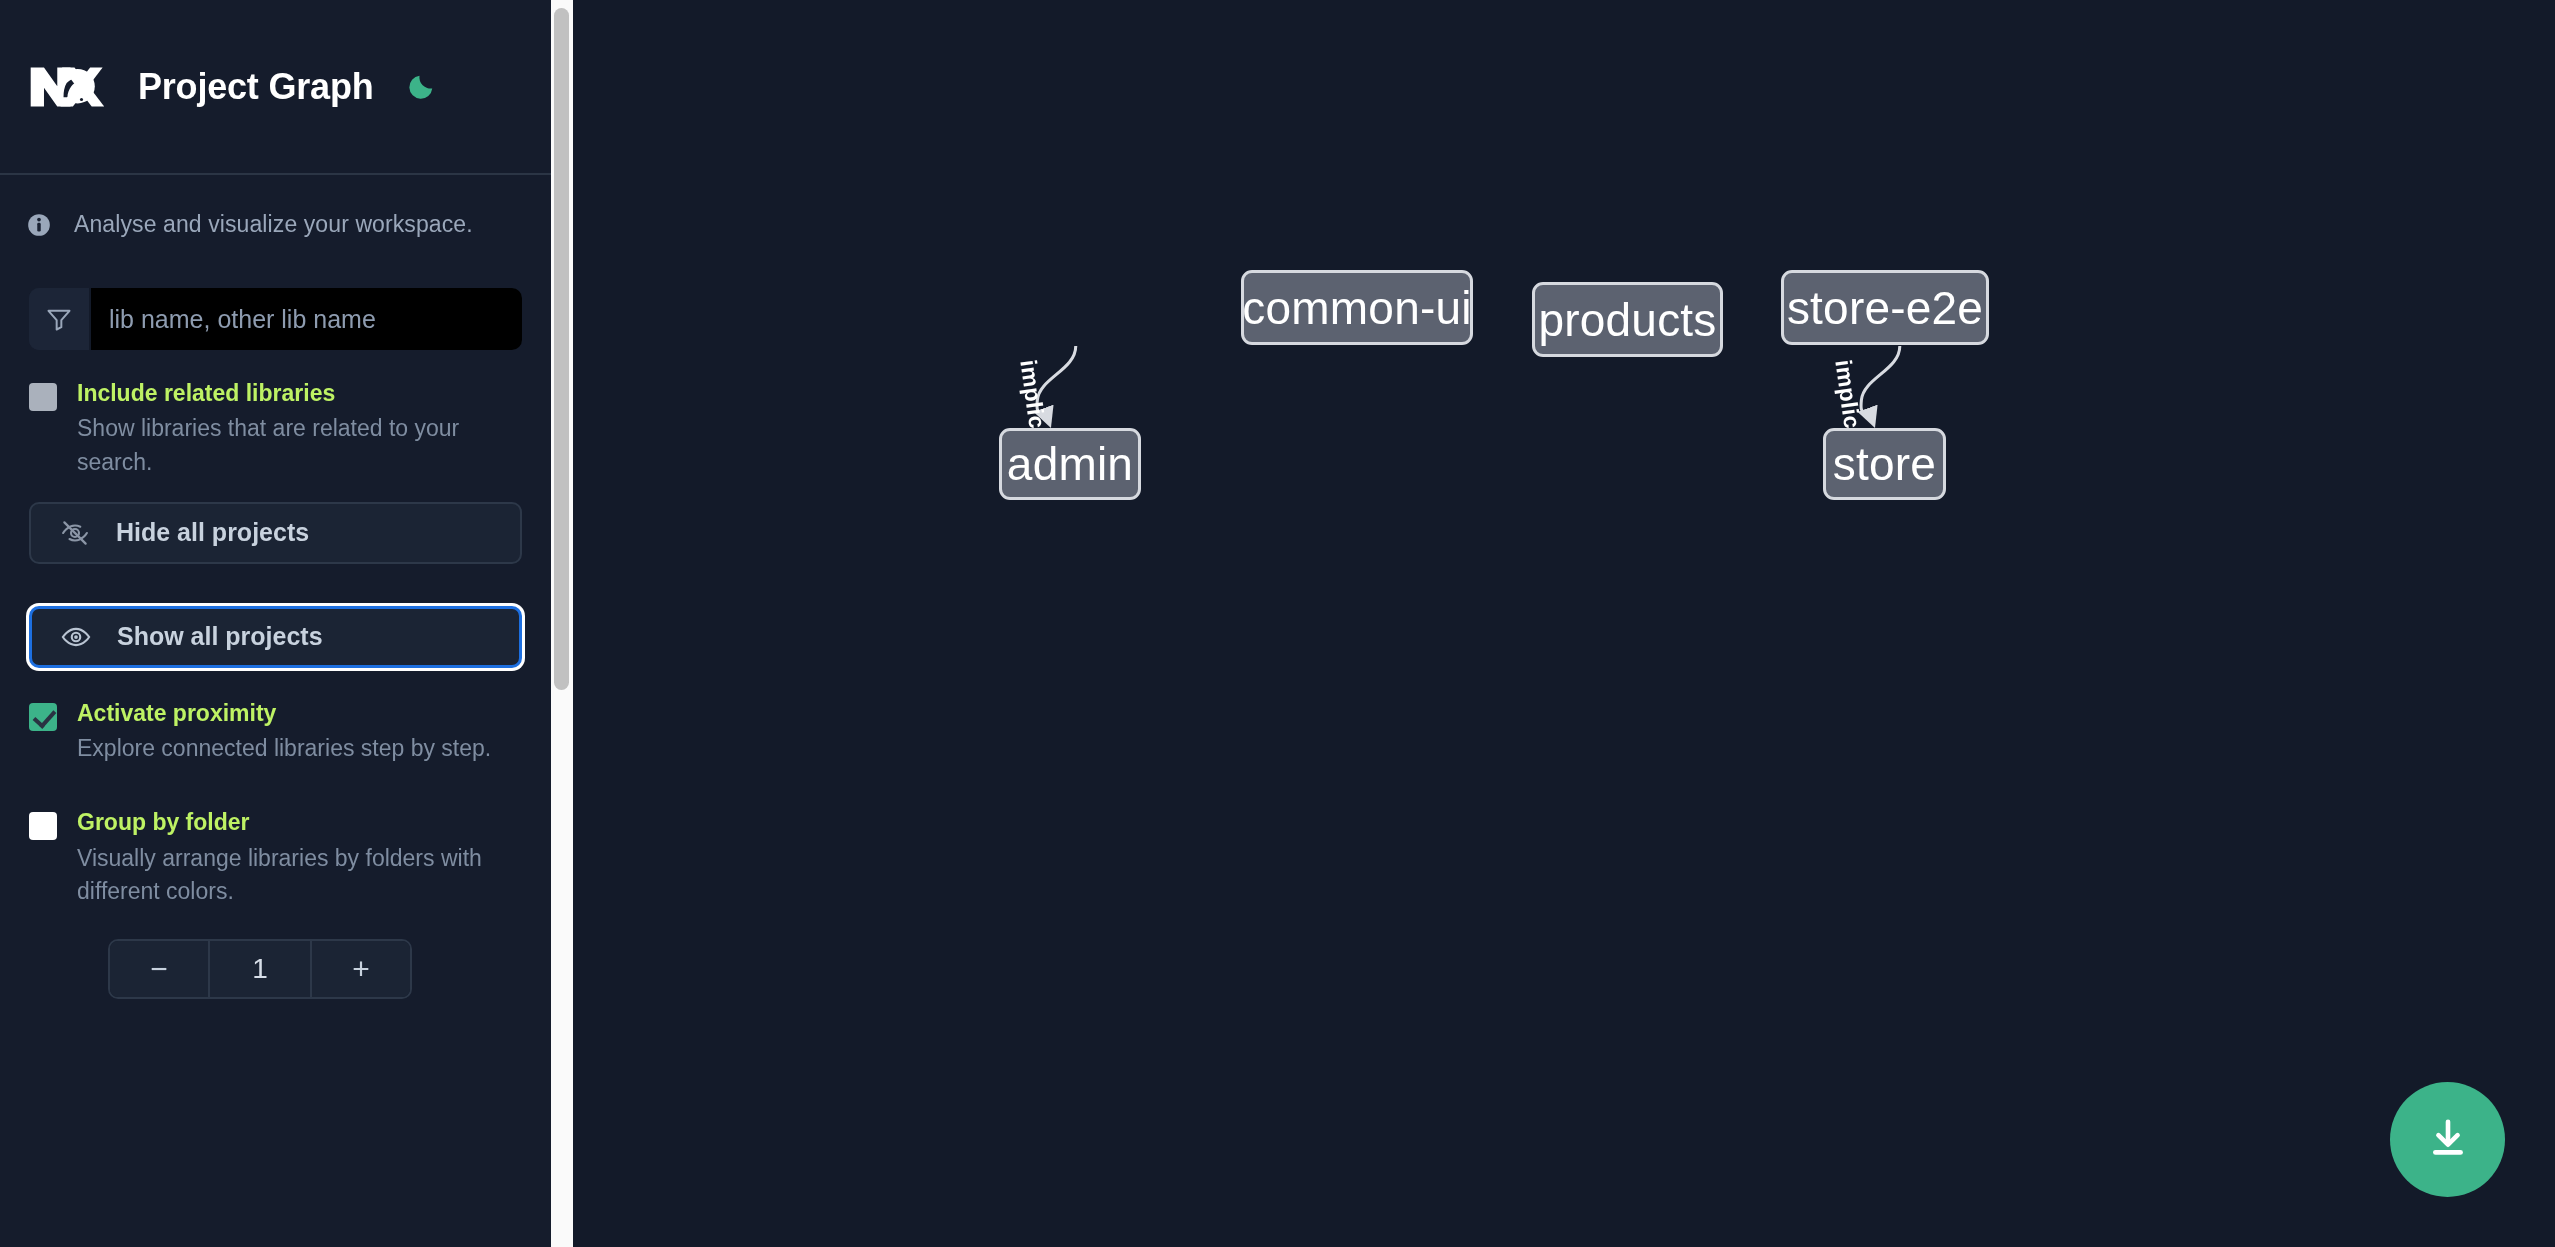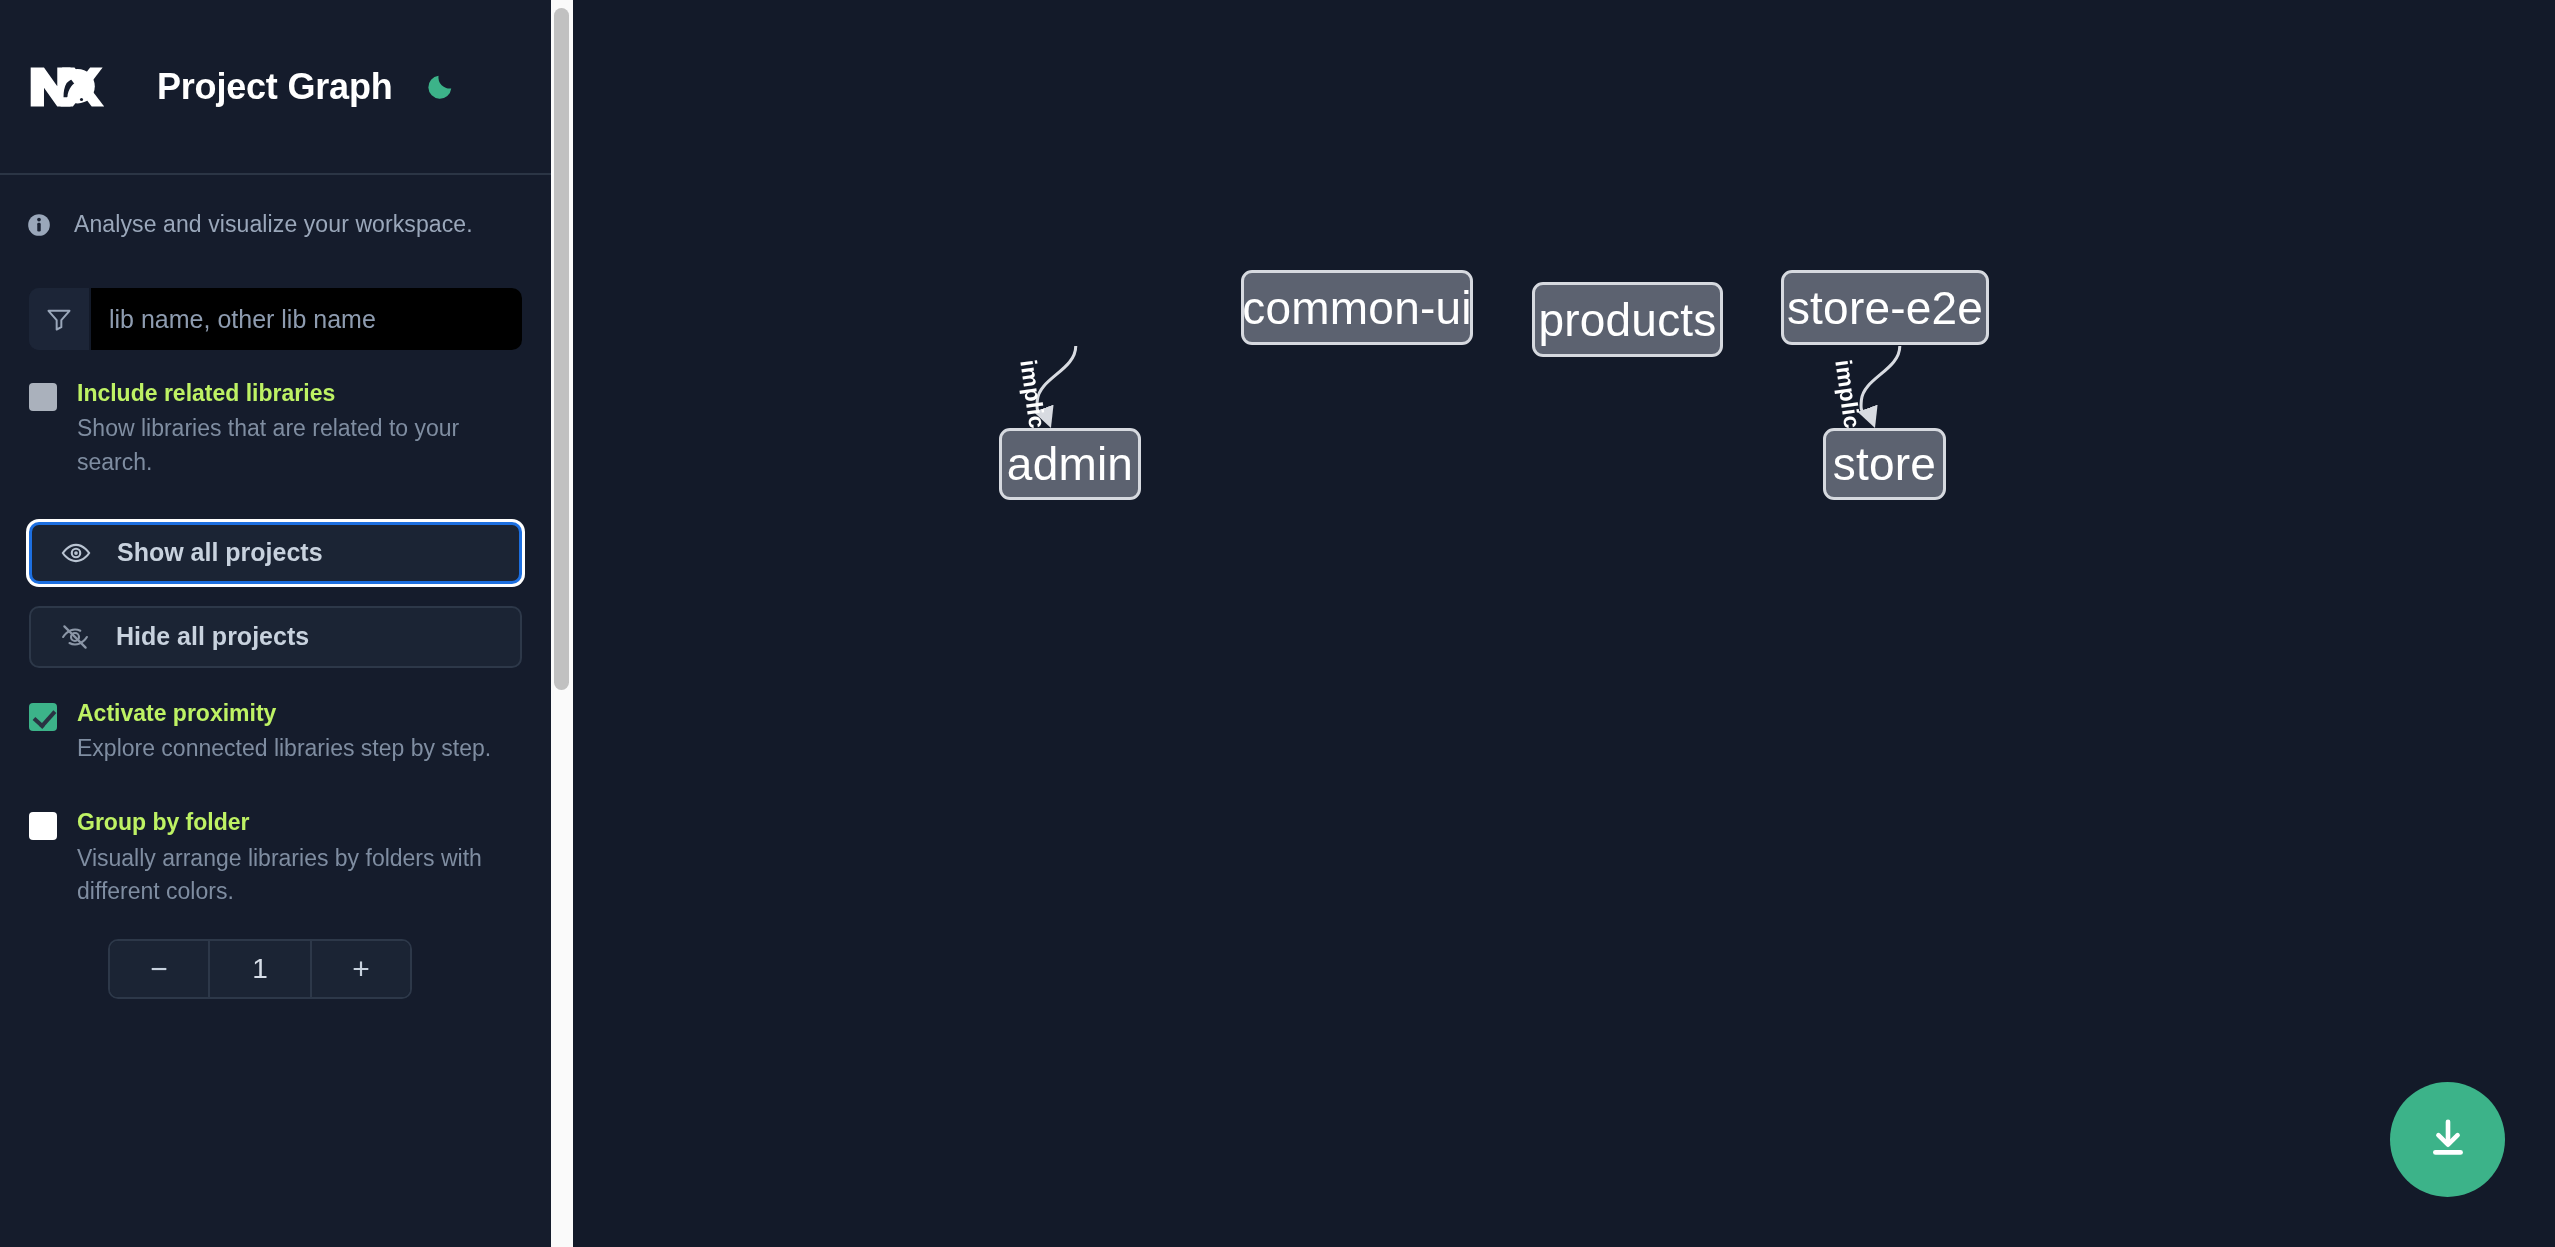--- a/index.html
+++ b/index.html
@@ -25,21 +25,21 @@
     display: flex;
     align-items: center;
     padding-left: 26px;
     border-bottom: 2px solid #2b3545;
   }
   .nx-logo { width: 86px; height: 52px; flex: 0 0 86px; }
   .app-title {
     font-size: 36px;
     font-weight: 700;
     color: #ffffff;
-    margin-left: 45px;
+    margin-left: 26px;
     letter-spacing: -0.2px;
     white-space: nowrap;
   }
   .theme-toggle {
     margin-left: 28px;
     width: 40px; height: 40px;
     display: flex; align-items: center; justify-content: center;
     cursor: pointer;
   }
 
@@ -298,48 +298,48 @@
         <input class="filter-input" type="text" placeholder="lib name, other lib name" style="">
       </div>
     </div>
 
     <div class="opt-block">
       <span class="cb grey"></span>
       <span class="opt-text">
         <span class="opt-title">Include related libraries</span>
         <span class="opt-desc" style="display:block">Show libraries that are related to your search.</span>
       </span>
+    </div>
+
+    <div class="btn-wrap second">
+      <button class="big-btn">
+        <span class="bicon">
+          <svg viewBox="0 0 24 24" width="30" height="30" aria-hidden="true">
+            <path d="M2.5 12S6 6 12 6c1.6 0 3 .4 4.2 1M21.5 12S18 18 12 18c-1.7 0-3.2-.5-4.4-1.2" fill="none" stroke="#8b96a6" stroke-width="1.7" stroke-linecap="round"></path>
+            <circle cx="12" cy="12" r="3.2" fill="none" stroke="#8b96a6" stroke-width="1.7"></circle>
+            <line x1="3.5" y1="3.5" x2="20.5" y2="20.5" stroke="#8b96a6" stroke-width="1.8" stroke-linecap="round"></line>
+          </svg>
+        </span>
+        <span>Hide all projects</span>
+      </button>
     </div>
 
     <div class="btn-wrap">
       <button class="big-btn focused">
         <span class="bicon">
           <svg viewBox="0 0 24 24" width="30" height="30" aria-hidden="true">
             <path d="M1.5 12S5.5 5.5 12 5.5 22.5 12 22.5 12 18.5 18.5 12 18.5 1.5 12 1.5 12z" fill="none" stroke="#b9c4d2" stroke-width="1.7"></path>
             <circle cx="12" cy="12" r="3.4" fill="none" stroke="#b9c4d2" stroke-width="1.7"></circle>
             <circle cx="12" cy="12" r="1.5" fill="#b9c4d2"></circle>
           </svg>
         </span>
         <span>Show all projects</span>
       </button>
     </div>
 
-    <div class="btn-wrap second">
-      <button class="big-btn">
-        <span class="bicon">
-          <svg viewBox="0 0 24 24" width="30" height="30" aria-hidden="true">
-            <path d="M2.5 12S6 6 12 6c1.6 0 3 .4 4.2 1M21.5 12S18 18 12 18c-1.7 0-3.2-.5-4.4-1.2" fill="none" stroke="#8b96a6" stroke-width="1.7" stroke-linecap="round"></path>
-            <circle cx="12" cy="12" r="3.2" fill="none" stroke="#8b96a6" stroke-width="1.7"></circle>
-            <line x1="3.5" y1="3.5" x2="20.5" y2="20.5" stroke="#8b96a6" stroke-width="1.8" stroke-linecap="round"></line>
-          </svg>
-        </span>
-        <span>Hide all projects</span>
-      </button>
-    </div>
-
     <div class="opt-block tight">
       <span class="cb green"></span>
       <span class="opt-text">
         <span class="opt-title">Activate proximity</span>
         <span class="opt-desc" style="display:block">Explore connected libraries step by step.</span>
       </span>
     </div>
 
     <div class="opt-block" style="padding-top:42px">
       <span class="cb white"></span>

